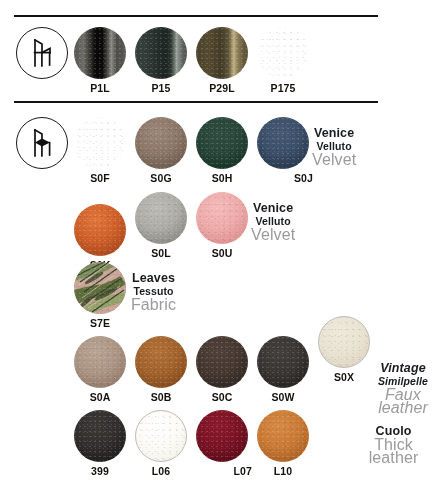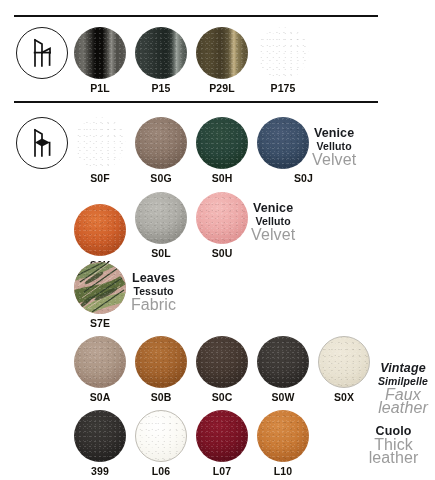--- a/index.html
+++ b/index.html
@@ -308,21 +308,21 @@
     <div class="swatch-label">S0C</div>
   </div>
 
   <div class="swatch-cell" style="left:253px; top:336px;">
     <div class="swatch" style="background:radial-gradient(circle at 42% 30%, #433f3b 0%, #3a3633 45%, #211f1d 90%, #1b1a18 100%);">
       <div class="noise"></div>
     </div>
     <div class="swatch-label">S0W</div>
   </div>
 
-  <div class="swatch-cell" style="left:314px; top:336px;">
+  <div class="swatch-cell" style="left:314px; top:316px;">
     <div class="swatch outlined" style="background:radial-gradient(circle at 42% 30%, #efe9da 0%, #e8e2d1 50%, #d9d1bc 92%, #d2c9b3 100%);">
       <div class="noise"></div>
     </div>
     <div class="swatch-label">S0X</div>
   </div>
 
   <div class="desc" style="left:371px; top:361px;font-style:italic;">
     <div class="d1">Vintage</div>
     <div class="d2">Similpelle</div>
     <div class="d3">Faux leather</div>
@@ -335,21 +335,21 @@
     <div class="swatch-label">399</div>
   </div>
 
   <div class="swatch-cell" style="left:131px; top:410px;">
     <div class="swatch outlined" style="background:radial-gradient(circle at 42% 30%, #ffffff 0%, #fbfaf5 50%, #f1efe7 92%, #eae7dd 100%);">
       <div class="noise"></div>
     </div>
     <div class="swatch-label">L06</div>
   </div>
 
-  <div class="swatch-cell" style="left:192px; top:410px;">
+  <div class="swatch-cell" style="left:192px; top:410px;text-align:right;">
     <div class="swatch" style="background:radial-gradient(circle at 42% 30%, #8c1a2d 0%, #7a1324 45%, #530b18 90%, #4a0914 100%);">
       <div class="noise"></div>
     </div>
     <div class="swatch-label">L07</div>
   </div>
 
   <div class="swatch-cell" style="left:253px; top:410px;">
     <div class="swatch" style="background:radial-gradient(circle at 42% 30%, #d68a45 0%, #c97a35 45%, #a55b21 90%, #99531c 100%);">
       <div class="noise"></div>
     </div>

